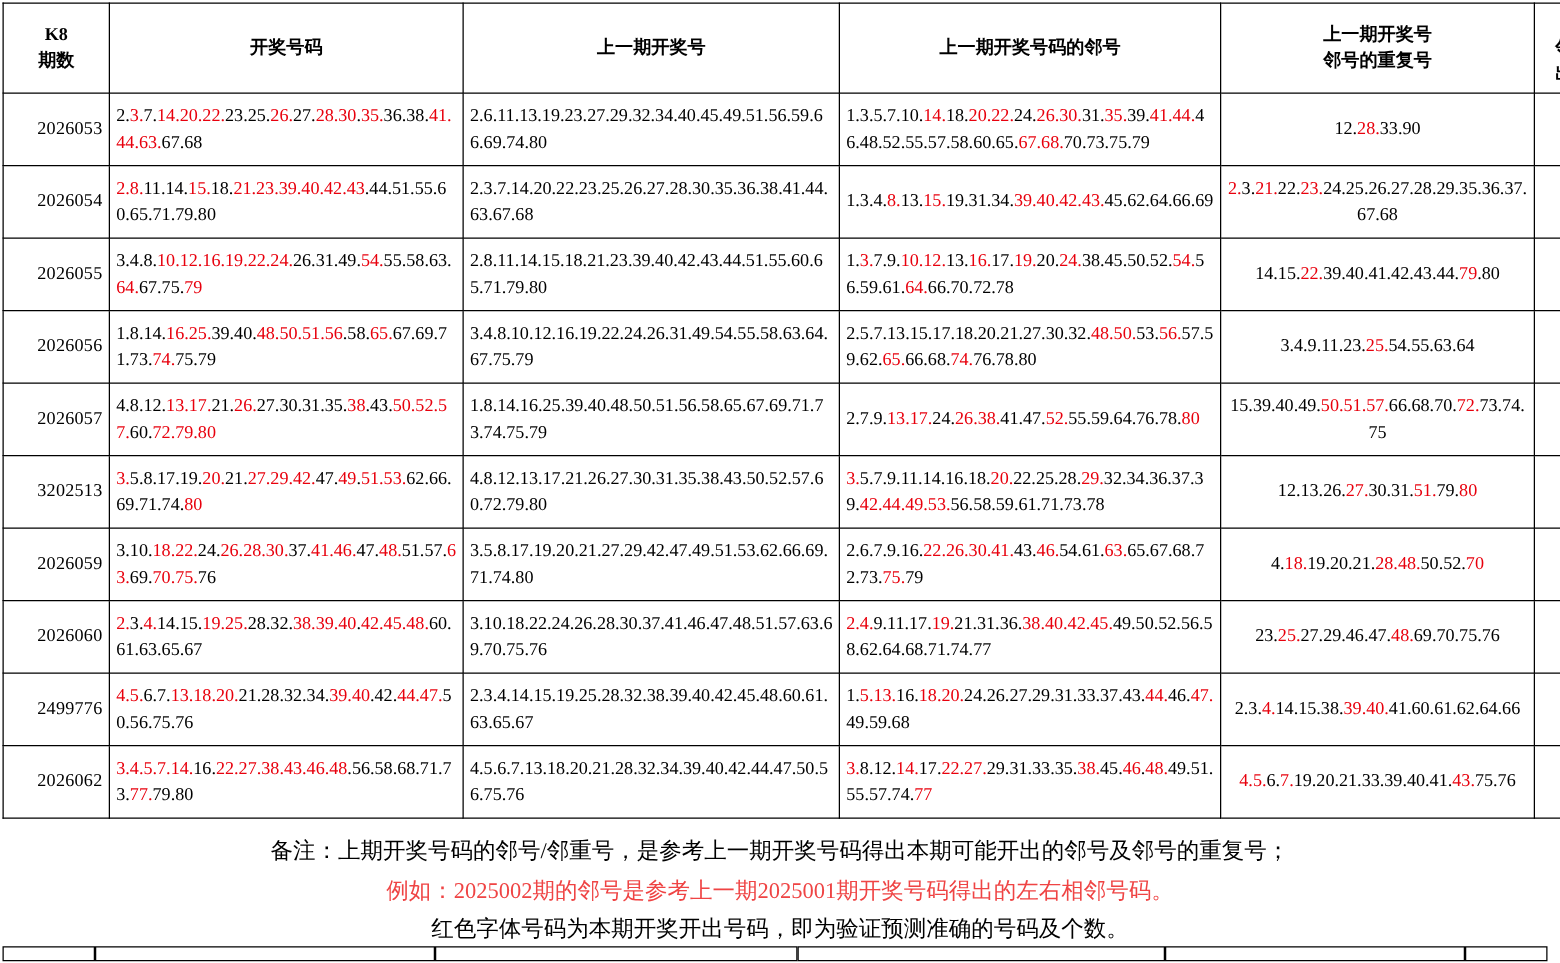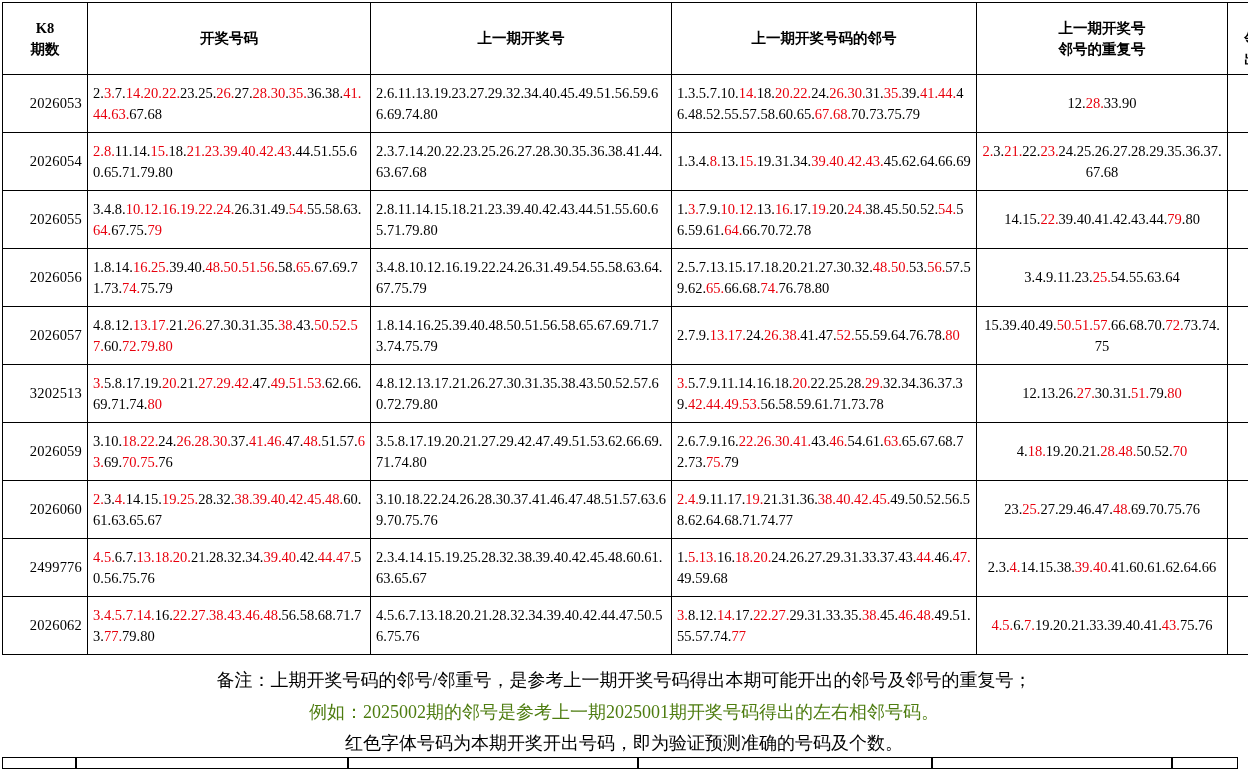--- a/index.html
+++ b/index.html
@@ -55,21 +55,21 @@
   .r{color:#e8000d;}
   .k{color:#000;}
 
   .note{
     margin:10px 0 0 0;
     text-align:center;
     font-size:18px;
     line-height:1.75;
   }
   .note .l1{color:#000;}
-  .note .l2{color:#4d7c0f;}
+  .note .l2{color:#ef4444;}
   .note .l3{color:#000;}
   .bottomstrip{
     position:absolute;
     left:2px;top:757px;
     width:1240px;height:12px;
     box-sizing:border-box;
   }
   .bottomstrip .seg{
     position:absolute;top:0;height:12px;
     border-left:1px solid #000;border-right:1px solid #000;

